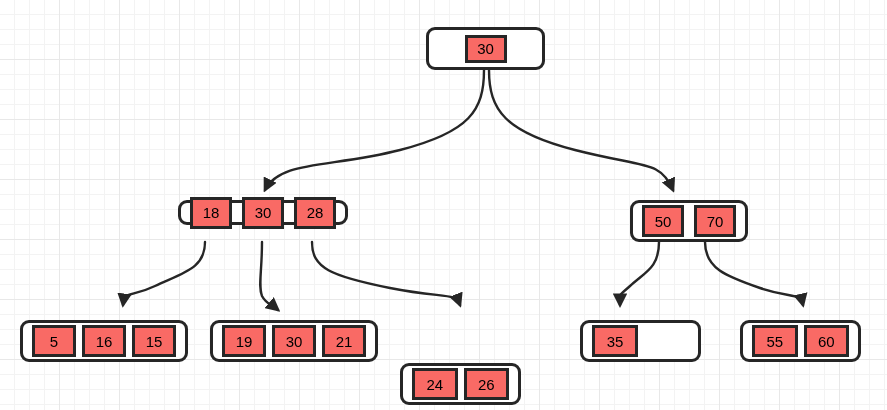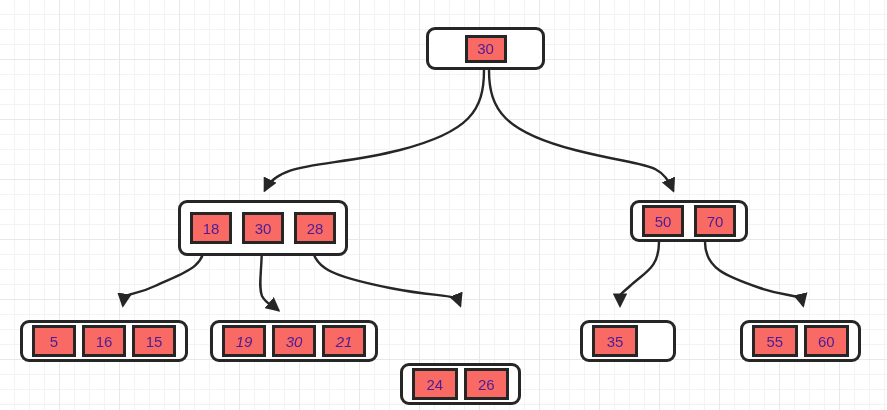--- a/index.html
+++ b/index.html
@@ -38,21 +38,21 @@
     background: #ffffff;
     border: 3px solid #262626;
     border-radius: 9px;
     padding: 0 6px;
     z-index: 2;
   }
   .cell {
     box-sizing: border-box;
     background: #f96a65;
     border: 3px solid #262626;
-    color: #4c1d95;
+    color: #000000;
     font-size: 15px;
     line-height: 1;
     display: flex;
     align-items: center;
     justify-content: center;
     margin: 0 3px;
   }
   .node.root .cell { width: 42px; height: 28px; }
   .node.internal .cell { width: 42px; height: 32px; }
   .node.leaf .cell { width: 46px; height: 32px; }
@@ -76,44 +76,44 @@
         <path d="M 312,242 C 312,268 330,276 390,288 C 446,299 455,292 460,305" marker-end="url(#arrow)"></path>
         <path d="M 659,242 C 659,268 645,272 630,286 C 618,297 620,292 620,305" marker-end="url(#arrow)"></path>
         <path d="M 705,242 C 705,268 725,276 760,288 C 793,299 800,292 803,305" marker-end="url(#arrow)"></path>
       </g>
   </svg>
 
   <div id="node-layer">
       <div class="node root" style="left: 426px; top: 27px; width: 119px; height: 43px; justify-content: center;">
         <div class="cell">30</div>
       </div>
-      <div class="node internal" style="left: 178px; top: 200px; width: 170px; height: 56px; justify-content: space-between;">
+      <div class="node internal" style="left: 178px; top: 200px; width: 170px; height: 25px; justify-content: space-between;">
         <div class="cell">18</div>
         <div class="cell">30</div>
         <div class="cell">28</div>
       </div>
       <div class="node internal" style="left: 630px; top: 200px; width: 118px; height: 42px; justify-content: space-between;">
         <div class="cell">50</div>
         <div class="cell">70</div>
       </div>
       <div class="node leaf" style="left: 20px; top: 320px; width: 168px; height: 42px; justify-content: space-between;">
         <div class="cell">5</div>
         <div class="cell">16</div>
         <div class="cell">15</div>
       </div>
-      <div class="node leaf" style="left: 210px; top: 320px; width: 168px; height: 42px; justify-content: center; font-style: italic;">
+      <div class="node leaf" style="left: 210px; top: 320px; width: 168px; height: 42px; justify-content: center;">
         <div class="cell">19</div>
         <div class="cell">30</div>
         <div class="cell">21</div>
       </div>
       <div class="node leaf" style="left: 400px; top: 320px; width: 121px; height: 42px; justify-content: space-between; margin-top: 43px;">
         <div class="cell">24</div>
         <div class="cell">26</div>
       </div>
-      <div class="node leaf" style="left: 580px; top: 320px; width: 96px; height: 42px; justify-content: space-between;">
+      <div class="node leaf" style="left: 580px; top: 320px; width: 121px; height: 42px; justify-content: space-between;">
         <div class="cell">35</div>
       </div>
       <div class="node leaf" style="left: 740px; top: 320px; width: 121px; height: 42px; justify-content: flex-end;">
         <div class="cell">55</div>
         <div class="cell">60</div>
       </div>
     </div>
 
 </div>
 

